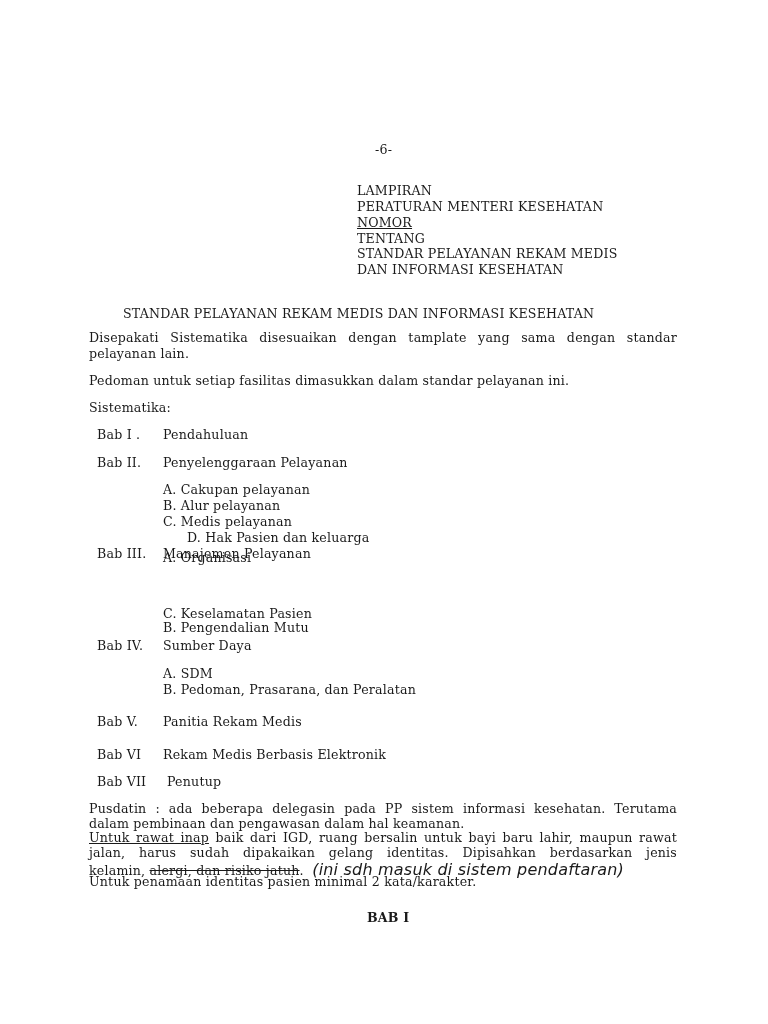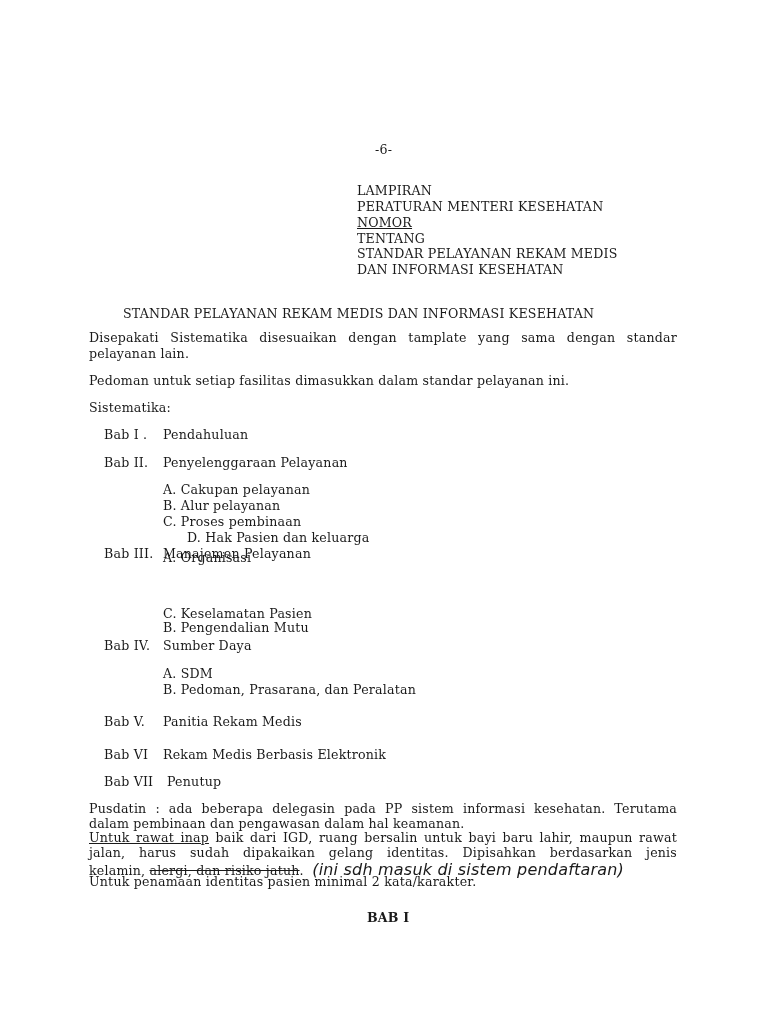--- a/index.html
+++ b/index.html
@@ -8,21 +8,21 @@
     font-family: "DejaVu Serif", "Liberation Serif", serif;
     color:#1a1a1a;
   }
   .abs { position:absolute; }
   .t { font-size:12.6px; letter-spacing:0.2px; white-space:nowrap; }
   .head { left:357px; line-height:15.8px; }
   .justify { text-align:justify; text-align-last:justify; white-space:normal; }
   .u { text-decoration: underline; }
   .s { text-decoration: line-through; }
   .i { font-style: italic; font-family:"DejaVu Sans", "Liberation Sans", sans-serif; font-size:16px; }
-  .bab-num { left:104px; }
+  .bab-num { left:97px; }
   .bab-label { left:163px; }
   .sub { left:163px; }
   .bold { font-weight:bold; }
 </style>
 </head>
 <body>
 
 <div>
 
   <div class="abs t" style="left:375px; top:142px;">-6-</div>
@@ -44,21 +44,21 @@
   <div class="abs t" style="left:89px; top:400px;">Sistematika:</div>
 
   <div>
     <div class="abs t bab-num" style="top:427px;">Bab I .</div>
     <div class="abs t bab-label" style="top:427px;">Pendahuluan</div>
 
     <div class="abs t bab-num" style="top:455px;">Bab II.</div>
     <div class="abs t bab-label" style="top:455px;">Penyelenggaraan Pelayanan</div>
     <div class="abs t sub" style="top:482px;">A.  Cakupan pelayanan</div>
     <div class="abs t sub" style="top:498px;">B.  Alur pelayanan</div>
-    <div class="abs t sub" style="top:514px;">C.  Proses pembinaan</div>
+    <div class="abs t sub" style="top:514px;">C.  Medis pelayanan</div>
     <div class="abs t sub" style="top:530px;margin-left:24px;">D.  Hak Pasien dan keluarga</div>
 
     <div class="abs t bab-num" style="top:546px;">Bab III.</div>
     <div class="abs t bab-label" style="top:546px;text-align:center;">Manajemen Pelayanan</div>
     <div class="abs t sub" style="top:550px;">A.  Organisasi</div>
     <div class="abs t sub" style="top:590px;margin-top:30px;">B.  Pengendalian Mutu</div>
     <div class="abs t sub" style="top:606px;">C.  Keselamatan Pasien</div>
 
     <div class="abs t bab-num" style="top:638px;">Bab IV.</div>
     <div class="abs t bab-label" style="top:638px;">Sumber Daya</div>

